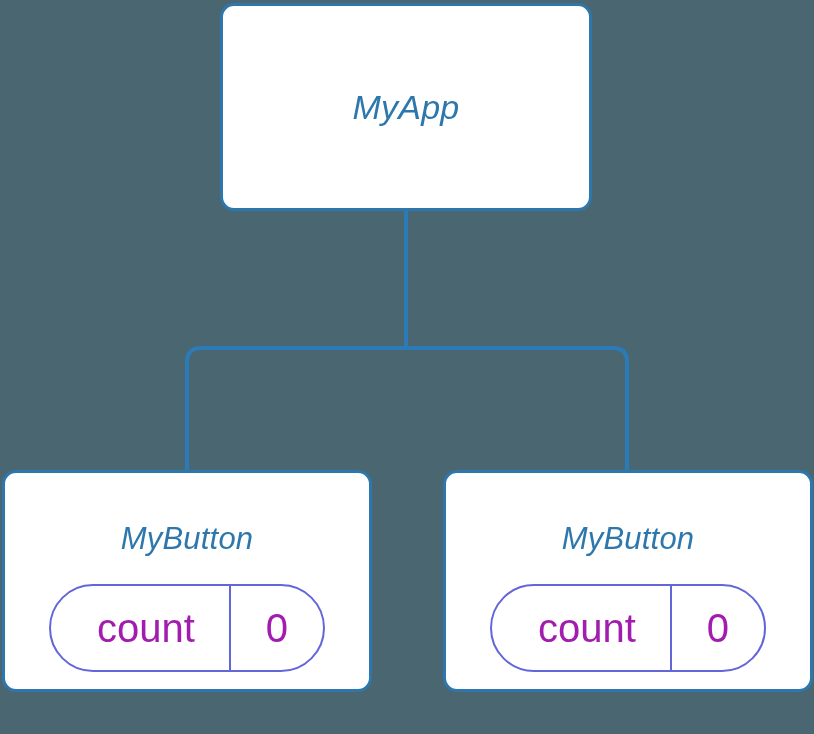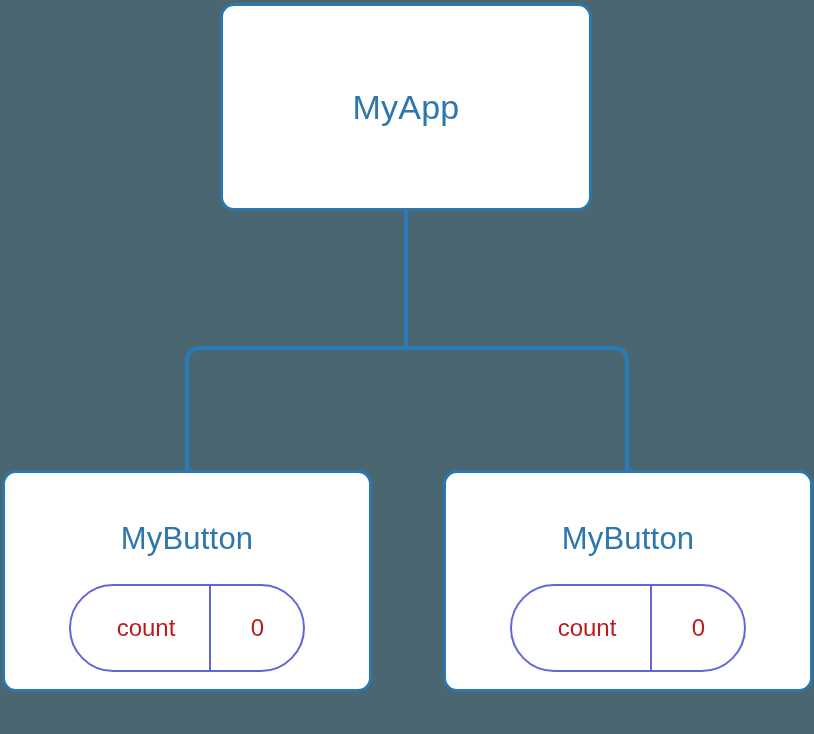--- a/index.html
+++ b/index.html
@@ -42,20 +42,21 @@
     display: flex;
     flex-direction: column;
     align-items: center;
   }
 
   .node-title {
     color: #2d77ac;
     font-weight: 400;
     letter-spacing: 0.2px;
     white-space: nowrap;
+    font-style: italic;
   }
 
   
   #node-root {
     left: 220px;
     top: 3px;
     width: 372px;
     height: 208px;
     justify-content: center;
   }
@@ -95,22 +96,22 @@
     background: #ffffff;
     height: 88px;
     box-sizing: border-box;
     overflow: hidden;
   }
   .state-key,
   .state-val {
     display: flex;
     align-items: center;
     justify-content: center;
-    color: #b91c1c;
-    font-size: 24px;
+    color: #a21caf;
+    font-size: 40px;
     line-height: 30px;
     white-space: nowrap;
   }
   .state-key {
     padding: 0 34px 0 46px;
   }
   .state-val {
     border-left: 2px solid #6366d8;
     padding: 0 34px;
     min-width: 24px;

